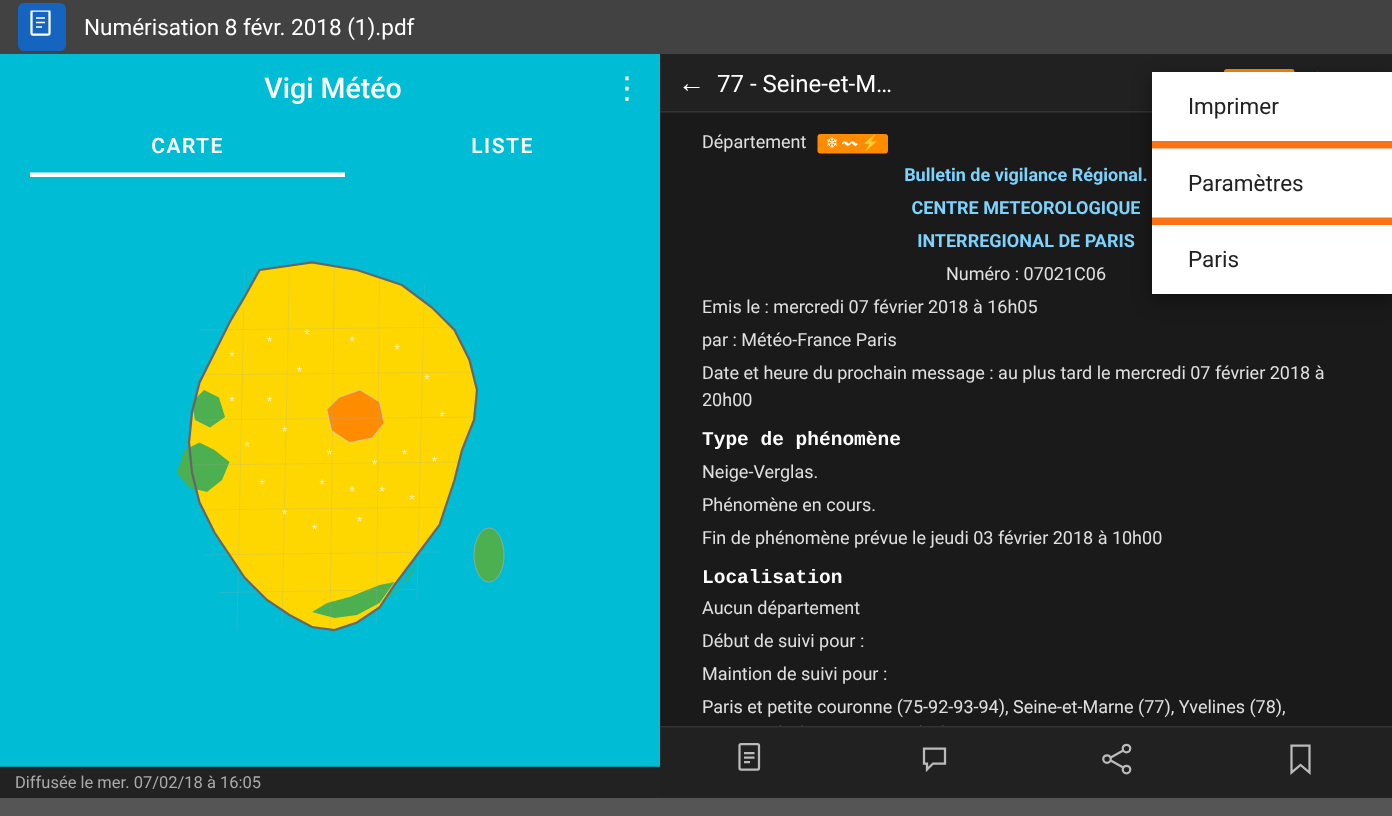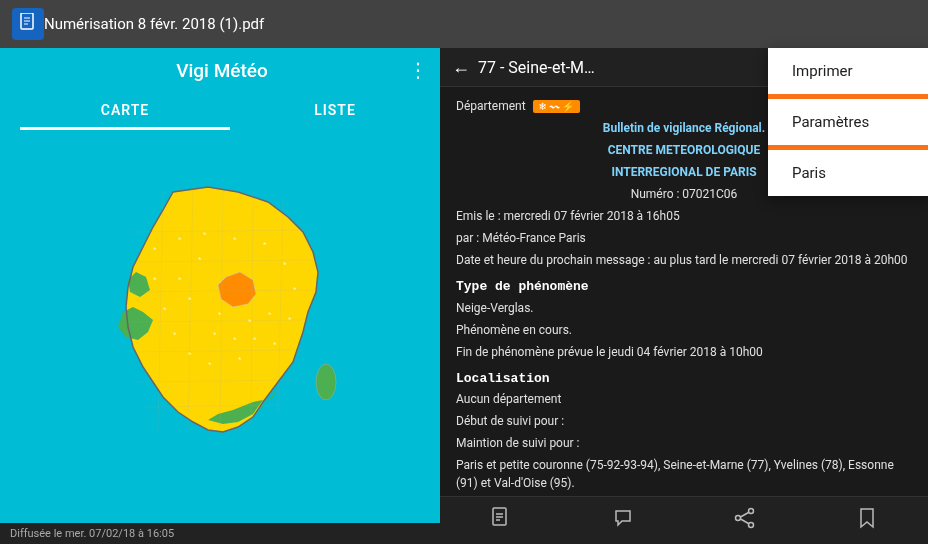--- a/index.html
+++ b/index.html
@@ -7,25 +7,26 @@
       width: 928px;
       height: 544px;
       background: #555;
       font-family: 'Roboto', Arial, sans-serif;
       overflow: hidden;
       position: relative;
     }
 
     
     .top-bar {
-      height: 48px;
+      height: 36px;
       background: #424242;
       display: flex;
       align-items: center;
       padding: 0 12px;
+      gap: 12px;
     }
     .top-bar-icon {
       width: 32px;
       height: 32px;
       background: #1565C0;
       border-radius: 4px;
       display: flex;
       align-items: center;
       justify-content: center;
       color: white;
@@ -166,21 +167,21 @@
     .header-icons {
       display: flex;
       gap: 12px;
       color: white;
       font-size: 18px;
     }
 
     .right-content {
       flex: 1;
       overflow-y: auto;
-      padding: 10px 16px;
+      padding: 10px 28px;
       color: #e0e0e0;
       font-size: 12px;
       line-height: 1.5;
       background: #1a1a1a;
     }
     .right-content p { margin-bottom: 4px; }
     .right-content strong {
       color: white;
       font-size: 13px;
       display: block;
@@ -345,21 +346,21 @@
       <p class="bulletin-title">CENTRE METEOROLOGIQUE</p>
       <p class="bulletin-title">INTERREGIONAL DE PARIS</p>
       <p style="text-align:center;">Numéro : 07021C06</p>
       <p>Emis le : mercredi 07 février 2018 à  16h05</p>
       <p>par : Météo-France Paris</p>
       <p>Date et heure du prochain message : au plus tard le mercredi 07 février 2018 à  20h00</p>
 
       <strong>Type de phénomène</strong>
       <p>Neige-Verglas.</p>
       <p>Phénomène en cours.</p>
-      <p>Fin de phénomène prévue le jeudi 04 février 2018 à  10h00</p>
+      <p>Fin de phénomène prévue le jeudi 03 février 2018 à  10h00</p>
 
       <strong>Localisation</strong>
       <p>Aucun département</p>
       <p>Début de suivi pour :</p>
       <p>Maintion de suivi pour :</p>
       <p>Paris et petite couronne (75-92-93-94), Seine-et-Marne (77), Yvelines (78), Essonne (91) et Val-d'Oise (95).</p>
 
     </div>
 
     <div class="bottom-toolbar">

